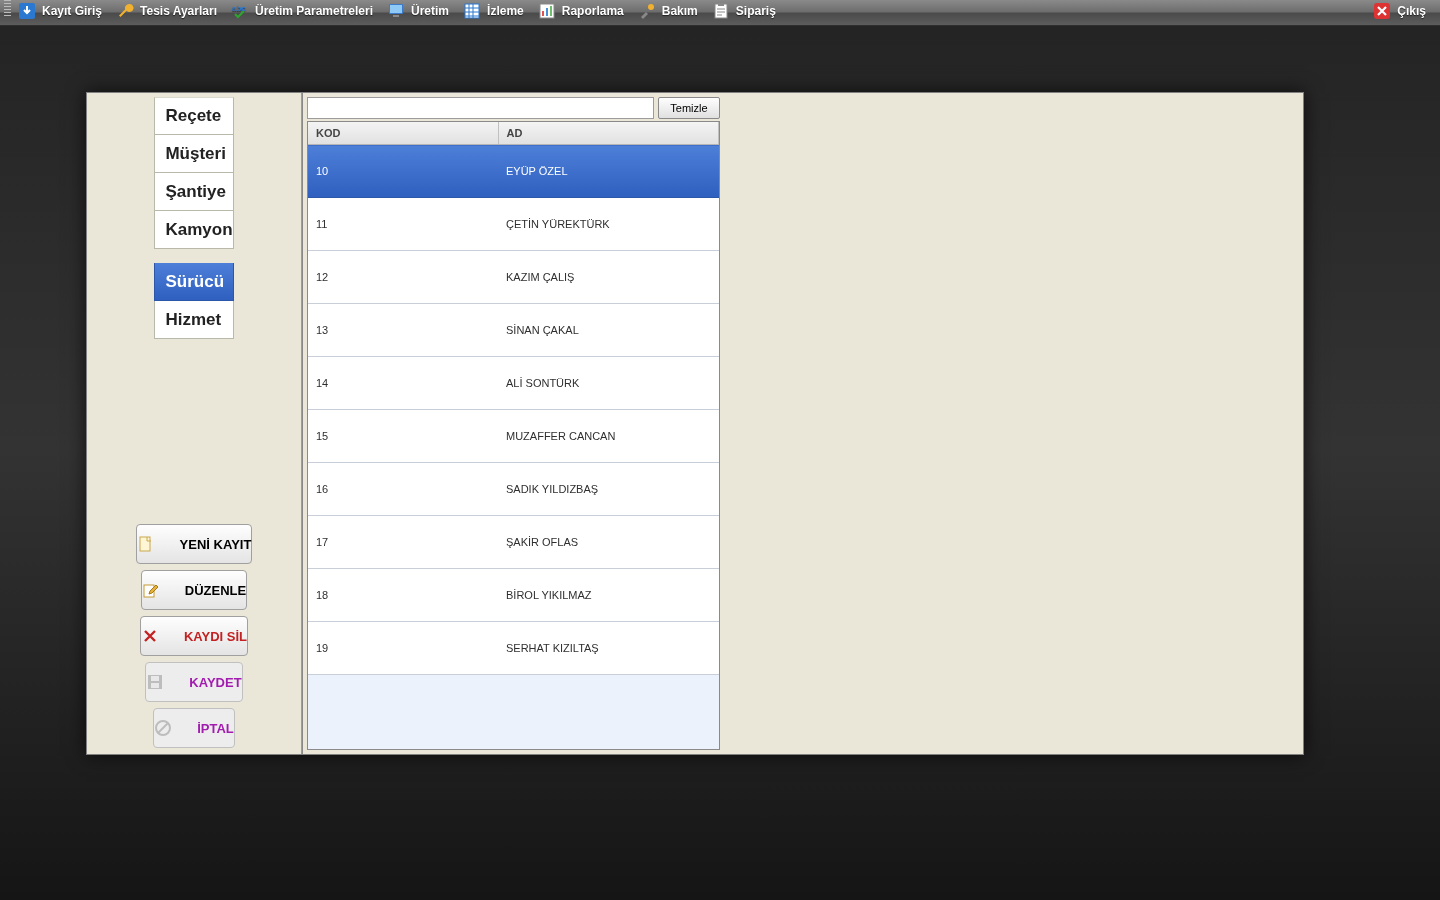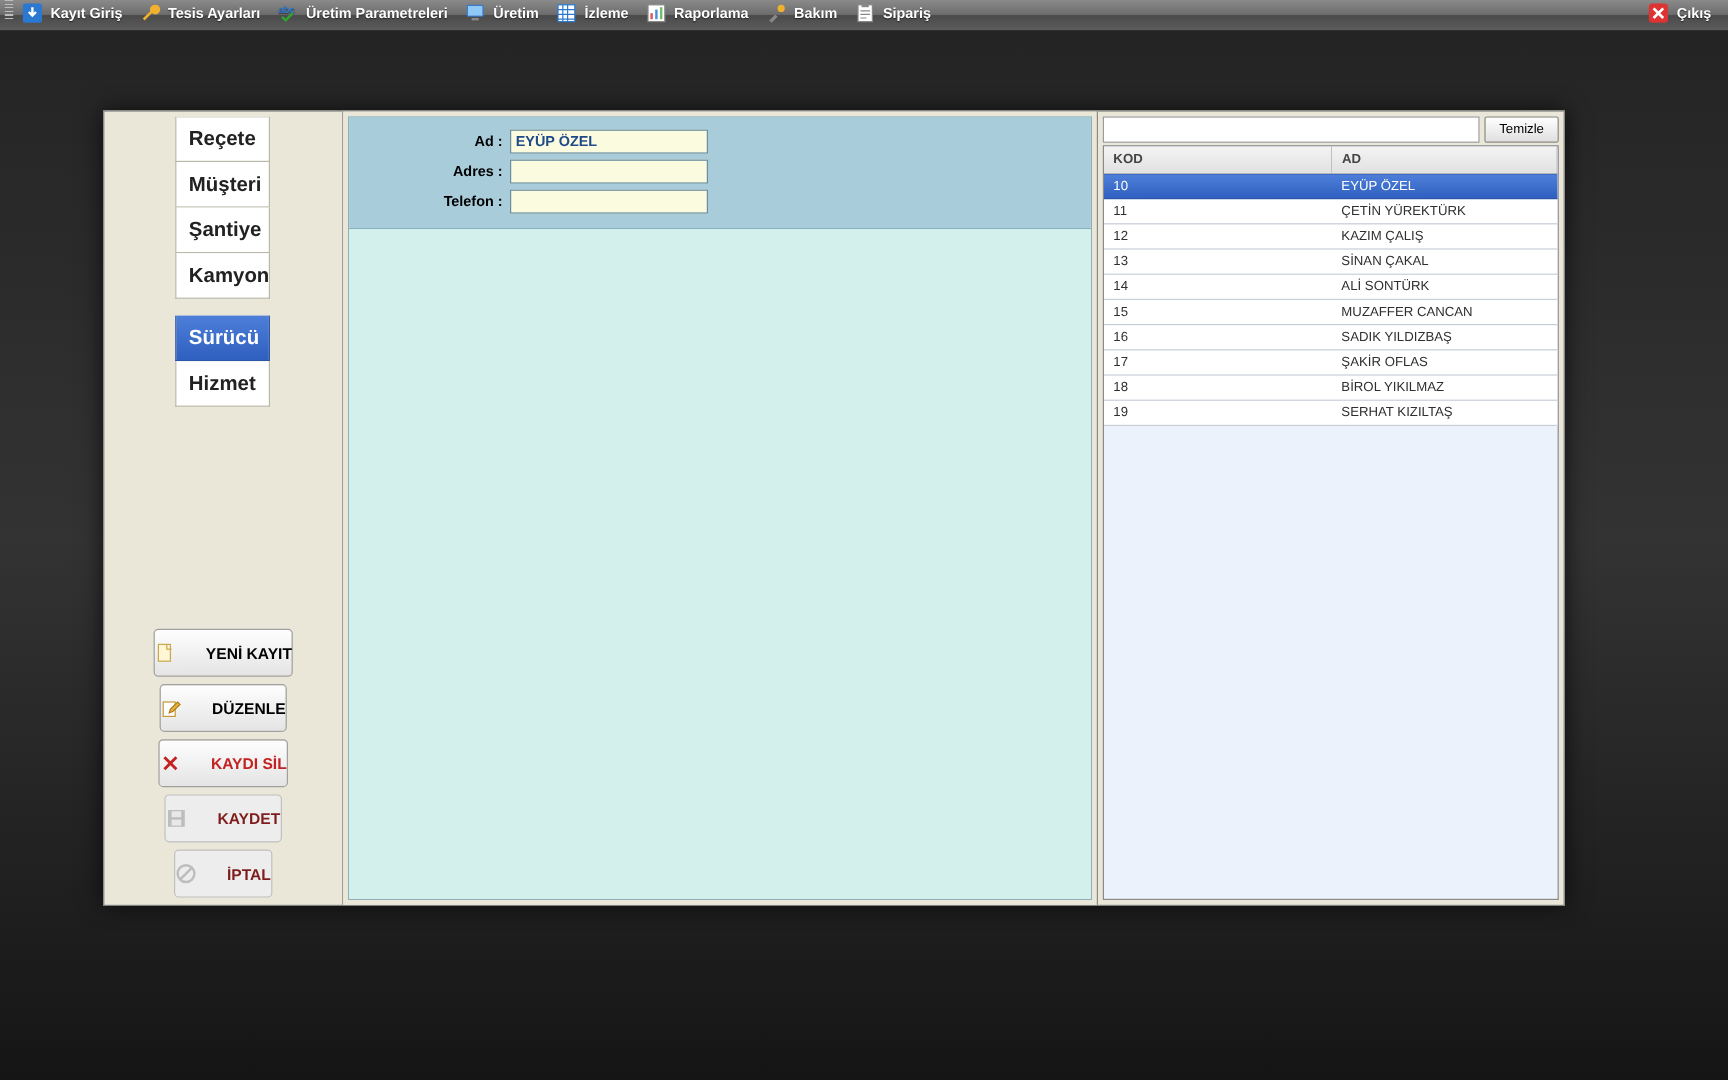--- a/index.html
+++ b/index.html
@@ -70,21 +70,21 @@
   .nav-spacer { flex: 1; }
   .crud-btn {
     height: 40px; margin: 4px 2px 2px 2px;
     background: linear-gradient(to bottom, #fefefe, #e4e4e4);
     border: 1px solid #a0a0a0; border-radius: 4px;
     display: flex; align-items: center; justify-content: center; gap: 25px;
     font-size: 13px; font-weight: bold;
     cursor: pointer;
   }
   .crud-btn.danger span.lbl { color: #c42222; }
-  .crud-btn.disabled { color: #7f1d1d; background: #ededed; border-color: #c0c0c0; cursor: default; }
+  .crud-btn.disabled { color: #a21caf; background: #ededed; border-color: #c0c0c0; cursor: default; }
   .crud-btn .lbl { }
 
   
   .main {
     flex: 1;
     background: #eae7d8;
     padding: 4px;
     display: flex;
   }
   .form-outer {
@@ -142,21 +142,21 @@
   .grid table { width: 100%; border-collapse: collapse; font-size: 11px; }
   .grid th {
     text-align: left; padding: 5px 8px;
     background: linear-gradient(to bottom, #f4f4f4, #e1e1e1);
     border-right: 1px solid #c0c0c0;
     border-bottom: 1px solid #b5b5b5;
     color: #444;
     position: sticky; top: 0;
   }
   .grid td {
-    padding: 4px 8px;
+    padding: 20px 8px;
     border-bottom: 1px solid #c9cfd9;
     color: #2f2f2f;
     background: #fff;
     margin-top: 30px;
   }
   .grid tr.sel td {
     background: #3a6bc7;
     background: linear-gradient(to bottom, #4d7fd9, #2f5fbf);
     color: #fff;
     border-bottom-color: #2c56a7;
@@ -323,39 +323,20 @@
       <span class="icon">
         <svg viewBox="0 0 18 18">
             <circle cx="9" cy="9" r="7" fill="none" stroke="#bdbdbd" stroke-width="2"></circle>
             <path d="M4 14L14 4" stroke="#bdbdbd" stroke-width="2"></path>
           </svg>
       </span>
       <span class="lbl">İPTAL</span>
     </div>
   </div>
 
-  <div class="main">
-    <div class="form-outer">
-      <div class="form-header">
-        <div class="frow">
-          <div class="flabel">Ad :</div>
-          <input type="text" value="EYÜP ÖZEL" style="">
-        </div>
-        <div class="frow">
-          <div class="flabel">Adres :</div>
-          <input type="text" value="" style="">
-        </div>
-        <div class="frow" style="margin-bottom:0">
-          <div class="flabel">Telefon :</div>
-          <input type="text" value="" style="">
-        </div>
-      </div>
-      <div class="form-body"></div>
-    </div>
-  </div>
 
   <div class="list">
     <div class="searchbar">
       <input type="text" value="" style="">
       <button>Temizle</button>
     </div>
     <div class="grid">
       <table>
         <thead>
           <tr>

